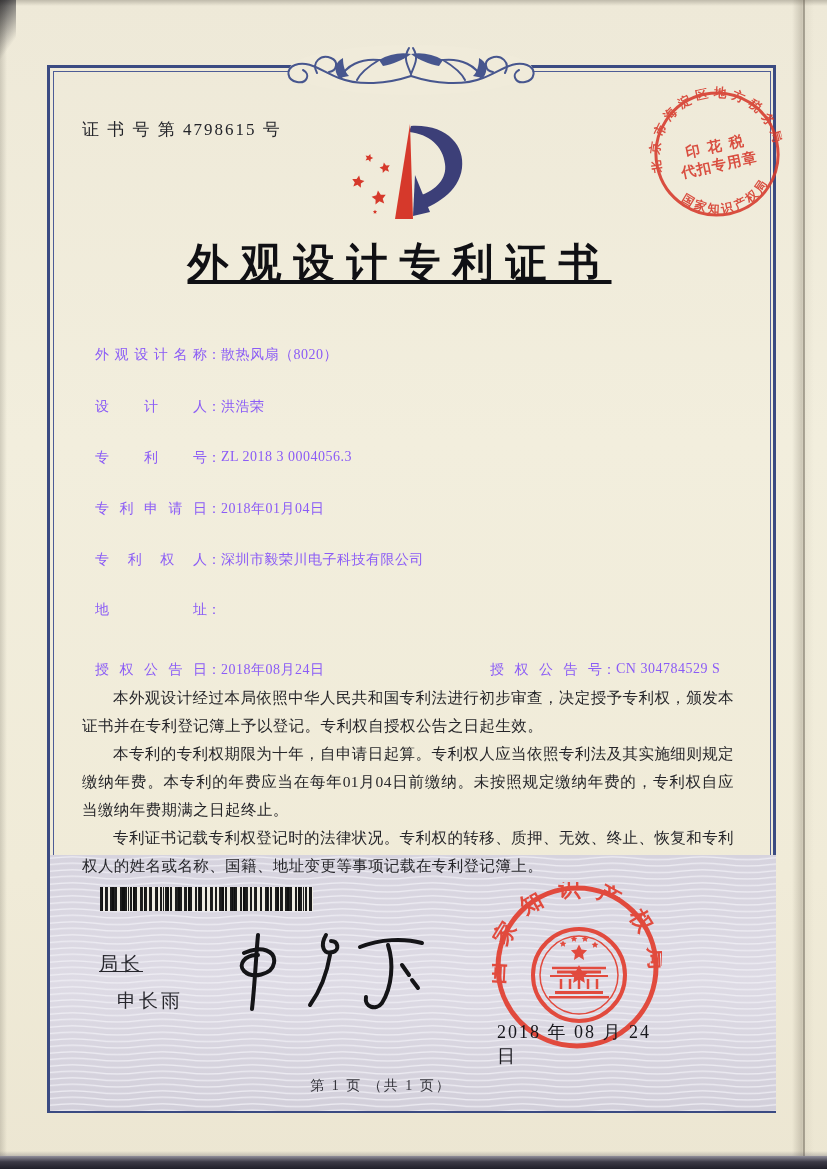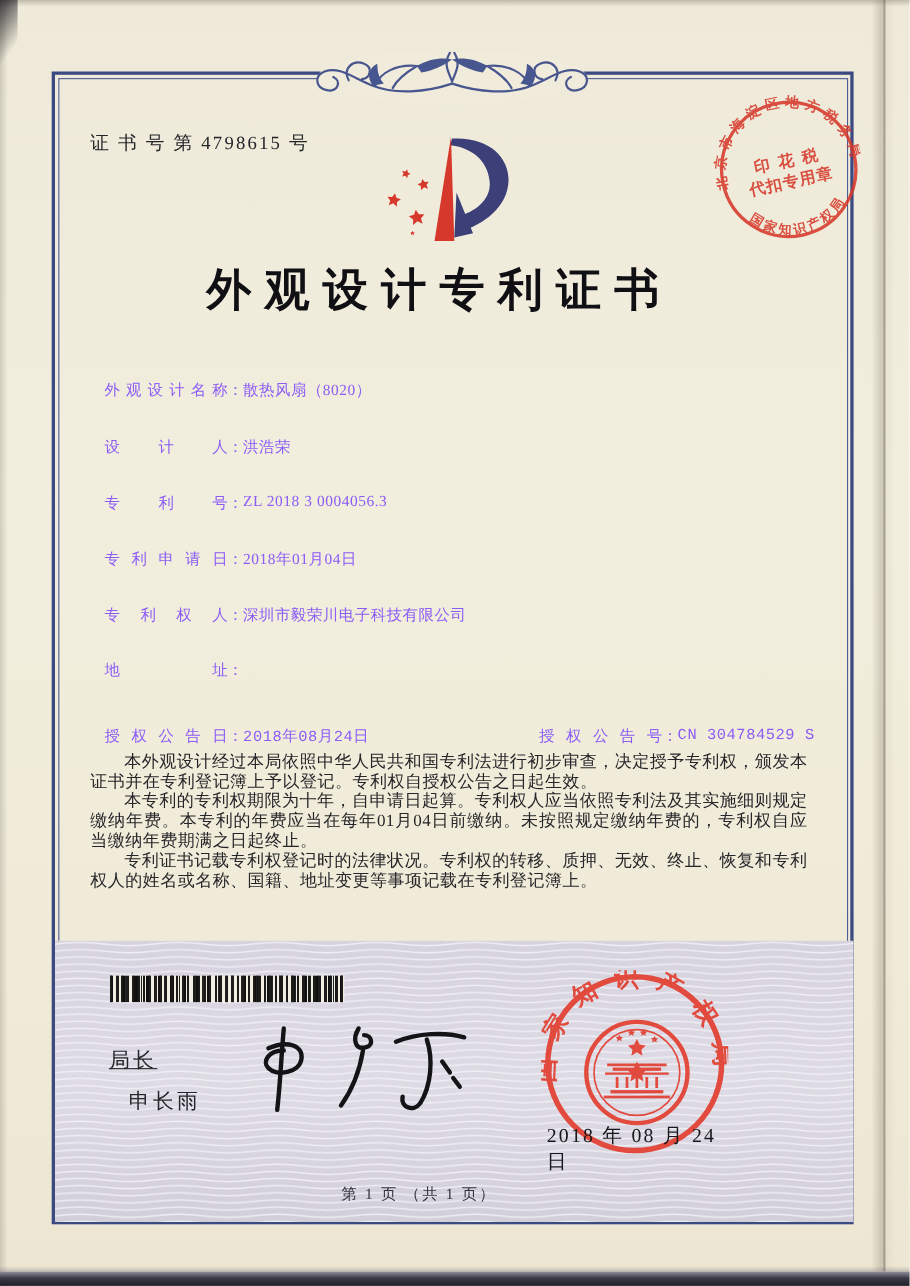--- a/index.html
+++ b/index.html
@@ -20,34 +20,34 @@
   
   .frame{left:47px;top:65px;width:729px;height:1048px;box-sizing:border-box;border:3.5px solid #3b4b82;}
   .frame-inner{position:absolute;inset:2.5px;border:1.5px solid #4d5c96;}
   
   .ornament{left:283px;top:40px;}
   
   .cert-no{left:82px;top:118px;font-size:17px;letter-spacing:2px;color:#23242a;}
   .tax-stamp{left:650px;top:87px;transform:rotate(-12deg);opacity:.88;}
   .logo{left:335px;top:120px;}
   .title{left:0;right:40px;top:236px;margin:0;text-align:center;font-size:41px;font-weight:700;
-         letter-spacing:12px;text-indent:12px;color:#101014;}
+         letter-spacing:12px;text-indent:12px;color:#101014;text-decoration:underline;}
   
   .f-row{position:absolute;left:75px;font-size:14px;color:#8b5cf6;white-space:nowrap;margin-left:20px;}
   .flabel{display:inline-block;width:112px;text-align:justify;text-align-last:justify;vertical-align:top;}
   .fcolon{display:inline-block;vertical-align:top;}
   .fvalue{display:inline-block;vertical-align:top;letter-spacing:.5px;}
   .r1{top:346px}.r2{top:398px}.r3{top:449px}.r4{top:500px}.r5{top:551px}
   .r6{top:601px;display:flex;width:664px;white-space:normal;}
   .r6 .fvalue{flex:1;line-height:30px;}
-  .r7{top:661px;width:700px;font-family:Liberation Mono, monospace;}
+  .r7{top:661px;width:700px;}
   .grant-no{position:absolute;left:395px;top:0;white-space:nowrap;}
   
   .body-text{left:82px;top:684px;width:652px;}
-  .body-text p{margin:0;text-indent:2em;text-align:justify;font-size:15.5px;line-height:18px;
+  .body-text p{margin:0;text-indent:2em;text-align:justify;font-size:15.5px;line-height:28px;
                letter-spacing:.4px;color:#26262a;}
   
   .band{left:50px;top:855px;}
   .barcode{left:100px;top:887px;width:213px;height:24px;
     background:
       repeating-linear-gradient(90deg,#1b1b1b 0 2px,rgba(0,0,0,0) 2px 5px),
       repeating-linear-gradient(90deg,#232323 0 1px,rgba(0,0,0,0) 1px 7px),
       repeating-linear-gradient(90deg,#101010 0 3px,rgba(0,0,0,0) 3px 11px),
       #f0ede3;}
   .officer-title{left:99px;top:951px;font-size:19px;letter-spacing:3px;color:#26262c;text-decoration:underline;}

